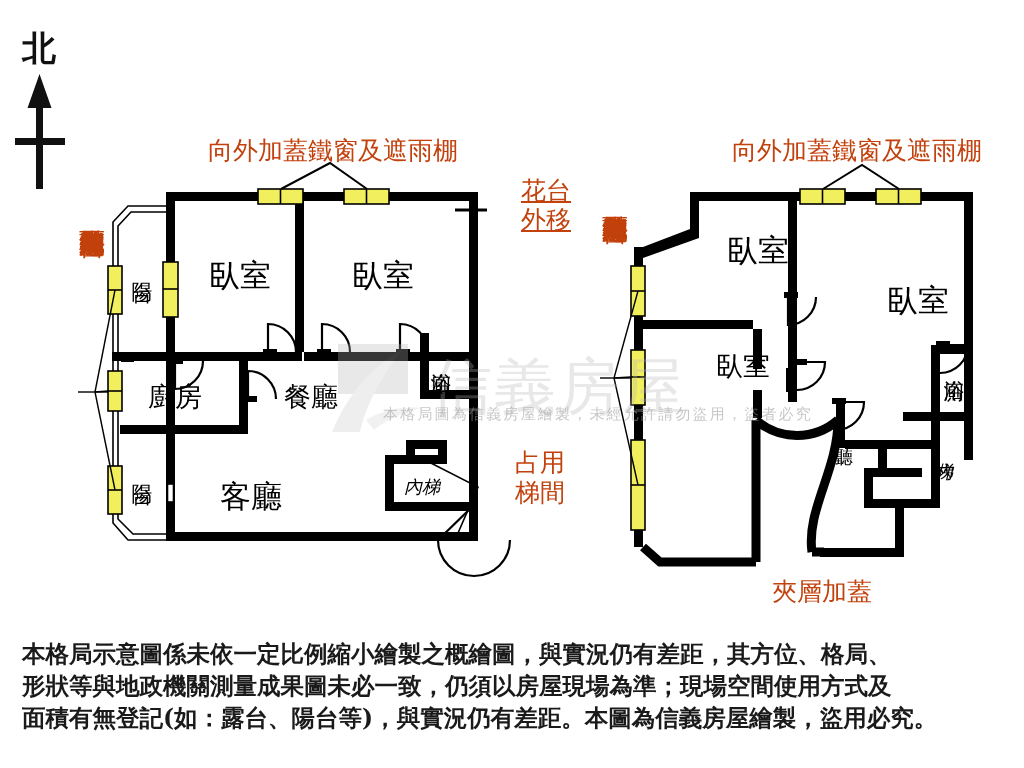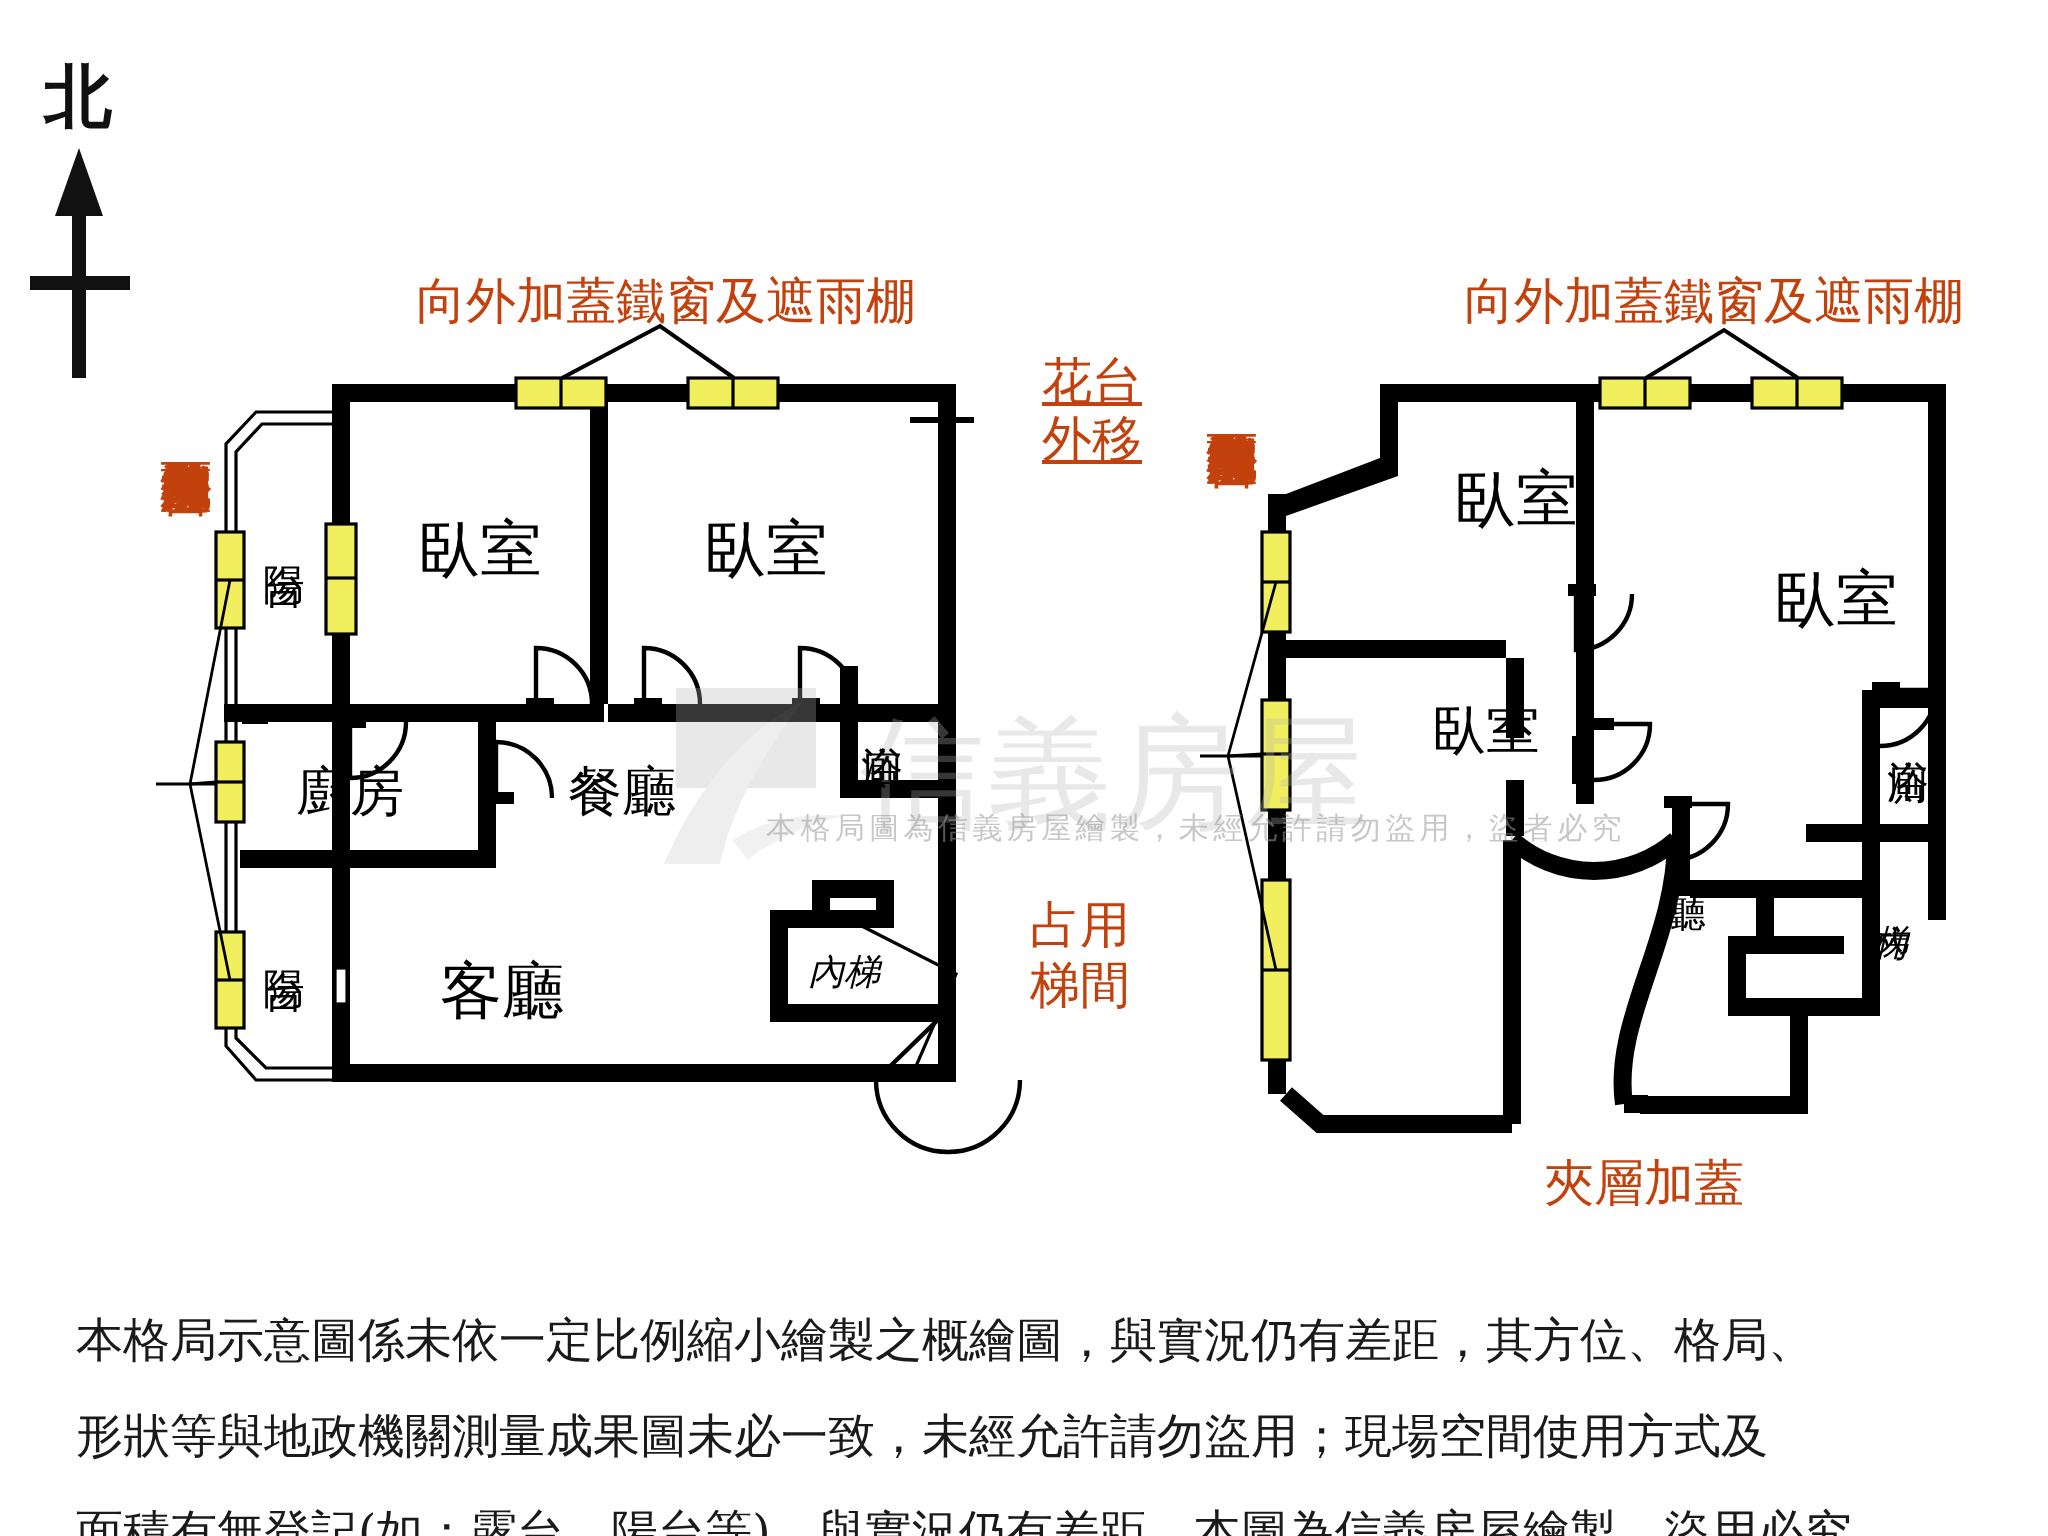--- a/index.html
+++ b/index.html
@@ -26,21 +26,21 @@
   #compass-n{position:absolute;left:22px;top:26px;font-size:34px;font-weight:700;
              font-family:"DejaVu Sans","Liberation Sans",sans-serif;color:#111;}
 
   
   #disclaimer{
     position:absolute;left:22px;top:638px;width:985px;
     font-size:23.5px;line-height:32px;color:#1a1a1a;
     font-family:"DejaVu Serif","Liberation Serif",serif;
     text-align:left;
   }
-  #disclaimer p{margin:16px;}
+  #disclaimer p{margin:0;font-weight:bold;}
 
   
   #watermark{position:absolute;left:330px;top:336px;width:380px;height:110px;
              pointer-events:none;opacity:.30;}
   #wm-text{position:absolute;left:335px;top:405px;width:370px;
            font-size:15px;letter-spacing:2.2px;color:#9a9a9a;opacity:.55;
            white-space:nowrap;font-family:"DejaVu Serif","Liberation Serif",serif;margin-left:48px;}
 </style>
 </head>
 <body>
@@ -330,17 +330,17 @@
 
   <div class="room room-xl" style="left:727px;top:234px;">臥室</div>
   <div class="room room-xl" style="left:887px;top:284px;">臥室</div>
   <div class="room room-l" style="left:716px;top:351px;">臥室</div>
   <div class="room room-m room-v" style="left:943px;top:363px;">浴廁</div>
   <div class="room room-m" style="left:832px;top:445px;">廳</div>
   <div class="room room-s room-v" style="left:935px;top:448px;">內梯</div>
 
   <div id="disclaimer">
     <p>本格局示意圖係未依一定比例縮小繪製之概繪圖，與實況仍有差距，其方位、格局、</p>
-    <p>形狀等與地政機關測量成果圖未必一致，未經允許請勿盜用；現場空間使用方式及</p>
+    <p>形狀等與地政機關測量成果圖未必一致，仍須以房屋現場為準；現場空間使用方式及</p>
     <p>面積有無登記(如：露台、陽台等)，與實況仍有差距。本圖為信義房屋繪製，盜用必究。</p>
   </div>
 
 </div>
 
 </body></html>

